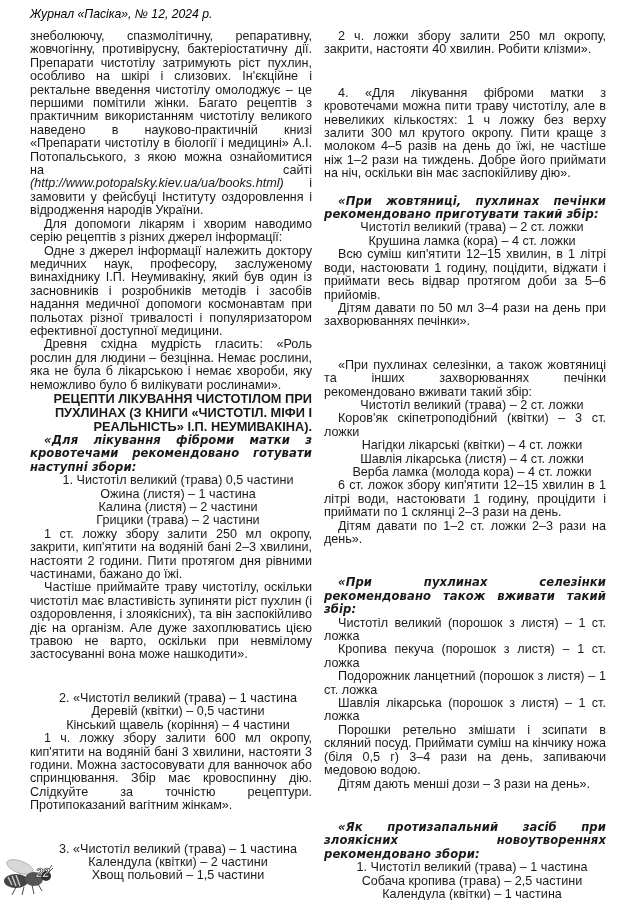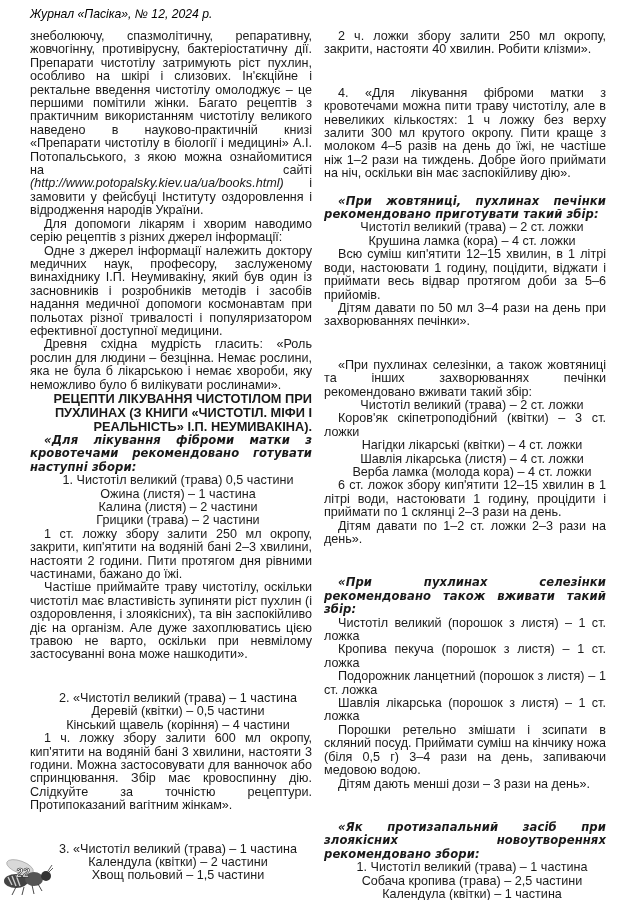--- a/index.html
+++ b/index.html
@@ -29,21 +29,21 @@
   }
   .title {
     text-align: right; font-weight: bold; font-size: 12.8px; line-height: 14px;
     margin-top: 22px; text-indent: 0;
   }
   .bold-link { font-weight: normal; font-style: italic; }
   .bee {
     position: absolute; left: 2px; top: 857px; width: 52px; height: 40px;
   }
   .page-num {
-    position: absolute; left: 16px; top: 866px; font-weight: bold; font-style: italic;
+    position: absolute; left: 36px; top: 866px; font-weight: bold; font-style: italic;
     font-size: 12px; color: #fff; -webkit-text-stroke: 0.6px #222;
   }
 </style>
 </head>
 <body>
 
 <div class="header">Журнал «Пасіка», № 12, 2024 р.</div>
 
 <div class="col left">
   <p class="noind"><span>знеболюючу, спазмолітичну, репаративну, жовчогінну, противірусну, бактеріостатичну дії. Препарати чистотілу затримують ріст пухлин, особливо на шкірі і слизових. Ін'єкційне і ректальне введення чистотілу омолоджує – це першими помітили жінки. Багато рецептів з практичним використанням чистотілу великого наведено в науково-практичній книзі «Препарати чистотілу в біології і медицині» А.І. Потопальського, з якою можна ознайомитися на сайті </span><span class="bold-link">(http://www.potopalsky.kiev.ua/ua/books.html)</span><span> і замовити у фейсбуці Інституту оздоровлення і відродження народів України.</span></p>

